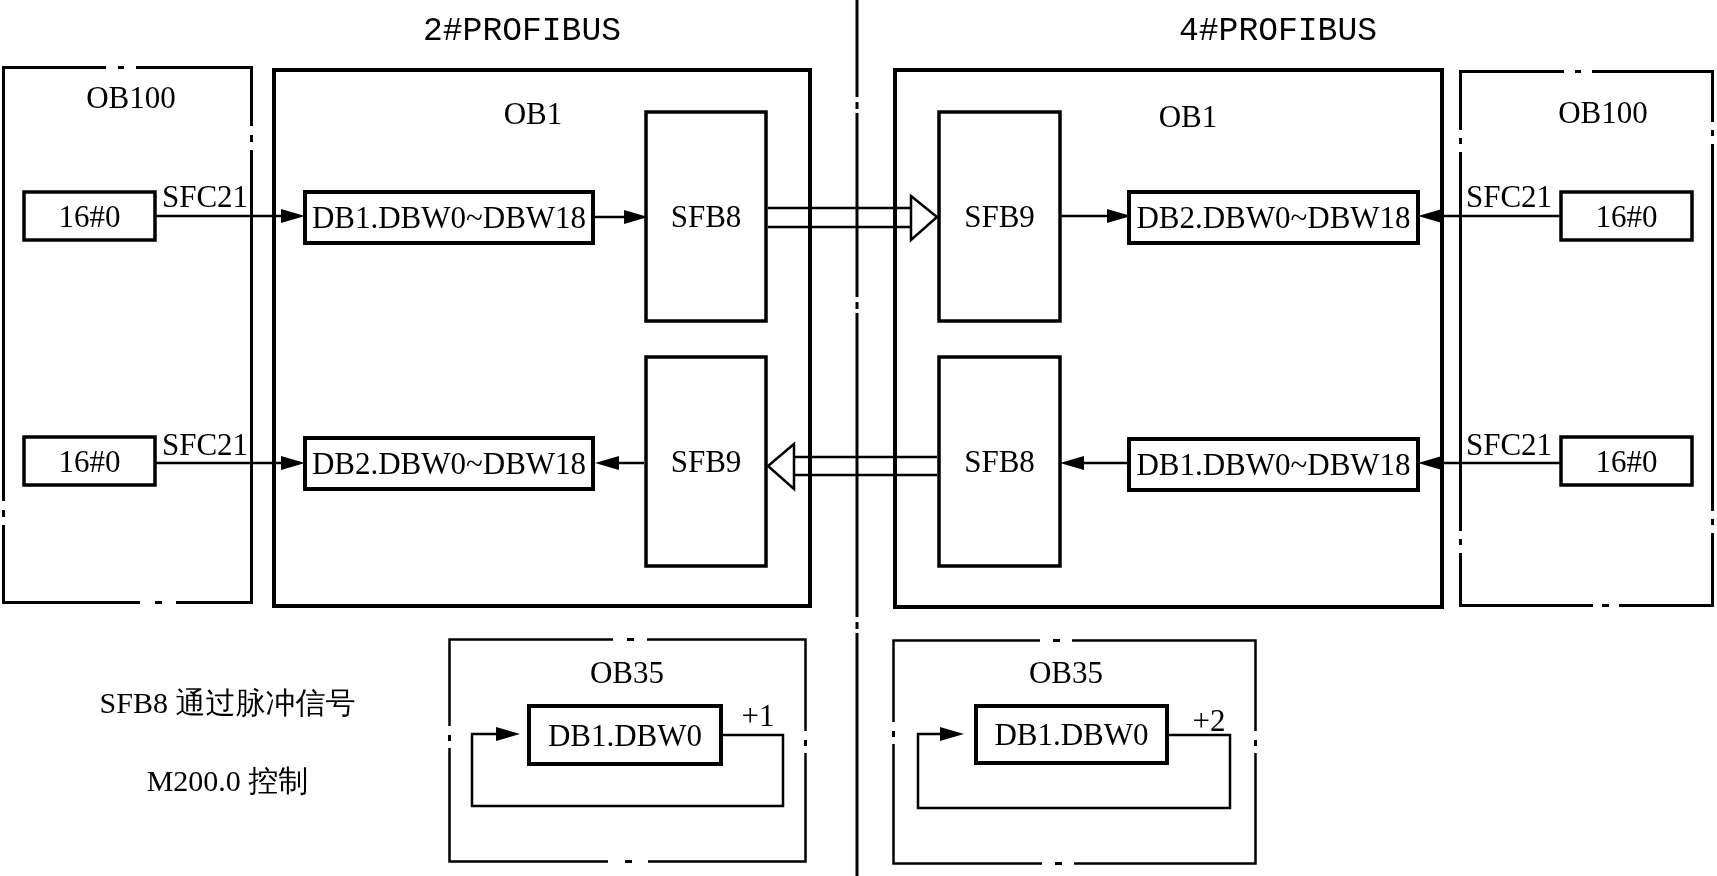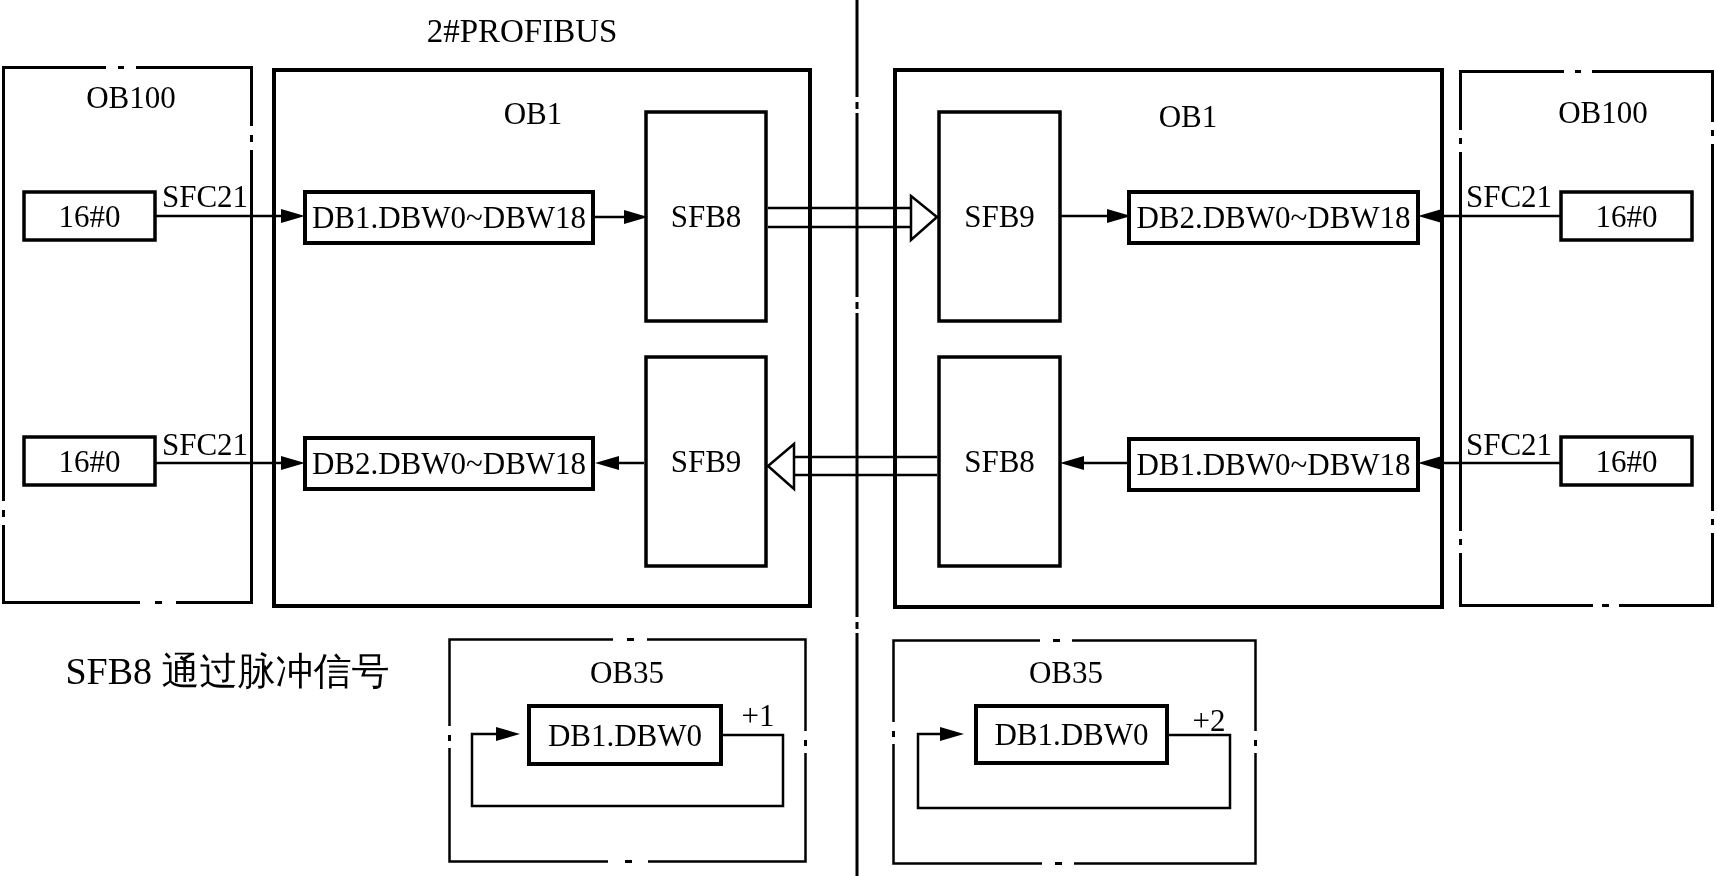--- a/index.html
+++ b/index.html
@@ -1,23 +1,23 @@
 <!DOCTYPE html>
 <html><head>
 <meta charset="utf-8">
 <style>
   html,body{margin:0;padding:0;background:#fff;}
   .canvas{position:relative;width:1717px;height:876px;background:#ffffff;
           font-family:"Liberation Serif","DejaVu Serif",serif;color:#000;overflow:hidden;}
   .canvas svg{position:absolute;left:0;top:0;}
   .lbl{position:absolute;display:flex;align-items:center;justify-content:center;
        white-space:nowrap;font-size:31px;line-height:1;}
-  .title{font-size:33px;}
+  .title{font-size:33px;font-family:Liberation Mono, monospace;}
   .note-line{height:46px;display:flex;align-items:center;justify-content:center;
-             white-space:nowrap;font-size:38px;}
+             white-space:nowrap;font-size:30px;margin-top:32px;}
   .plus{font-size:31px;}
 </style>
 </head>
 <body>
 
 <div class="canvas">
 
   <svg width="1717" height="876" viewBox="0 0 1717 876">
 
     <g>
@@ -151,20 +151,21 @@
       <polygon points="496,727 520,734 496,741" fill="#000"></polygon>
     </g>
     <rect x="976" y="706" width="191" height="57" fill="none" stroke="#000" stroke-width="4"></rect>
     <g>
       <polyline points="1167,735 1230,735 1230,808 918,808 918,734 942,734" fill="none" stroke="#000" stroke-width="2.5"></polyline>
       <polygon points="940,727 964,734 940,741" fill="#000"></polygon>
     </g>
   </svg>
 
   <div class="lbl title" style="left:402px;top:13px;width:240px;height:36px;">2#PROFIBUS</div>
+  <div class="lbl title" style="left:1158px;top:13px;width:240px;height:36px;">4#PROFIBUS</div>
 
   <div class="lbl" style="left:66px;top:81px;width:130px;height:32px;">OB100</div>
   <div class="lbl" style="left:483px;top:97px;width:100px;height:32px;">OB1</div>
   <div class="lbl" style="left:1138px;top:100px;width:100px;height:32px;">OB1</div>
   <div class="lbl" style="left:1540px;top:96px;width:126px;height:32px;">OB100</div>
 
   <div class="lbl" style="left:24px;top:192px;width:131px;height:48px;">16#0</div>
   <div class="lbl" style="left:158px;top:182px;width:94px;height:28px;">SFC21</div>
   <div class="lbl" style="left:24px;top:437px;width:131px;height:48px;">16#0</div>
   <div class="lbl" style="left:158px;top:430px;width:94px;height:28px;">SFC21</div>
@@ -187,15 +188,16 @@
   <div class="lbl" style="left:560px;top:655px;width:134px;height:34px;">OB35</div>
   <div class="lbl" style="left:529px;top:706px;width:192px;height:58px;">DB1.DBW0</div>
   <div class="lbl plus" style="left:730px;top:698px;width:56px;height:34px;">+1</div>
 
   <div class="lbl" style="left:999px;top:655px;width:134px;height:34px;">OB35</div>
   <div class="lbl" style="left:976px;top:706px;width:191px;height:57px;">DB1.DBW0</div>
   <div class="lbl plus" style="left:1181px;top:703px;width:56px;height:34px;">+2</div>
 
   <div style="position:absolute;left:65px;top:648px;width:325px;">
     <div class="note-line">SFB8 通过脉冲信号</div>
+    <div class="note-line">M200.0 控制</div>
   </div>
 
 </div>
 
 </body></html>

